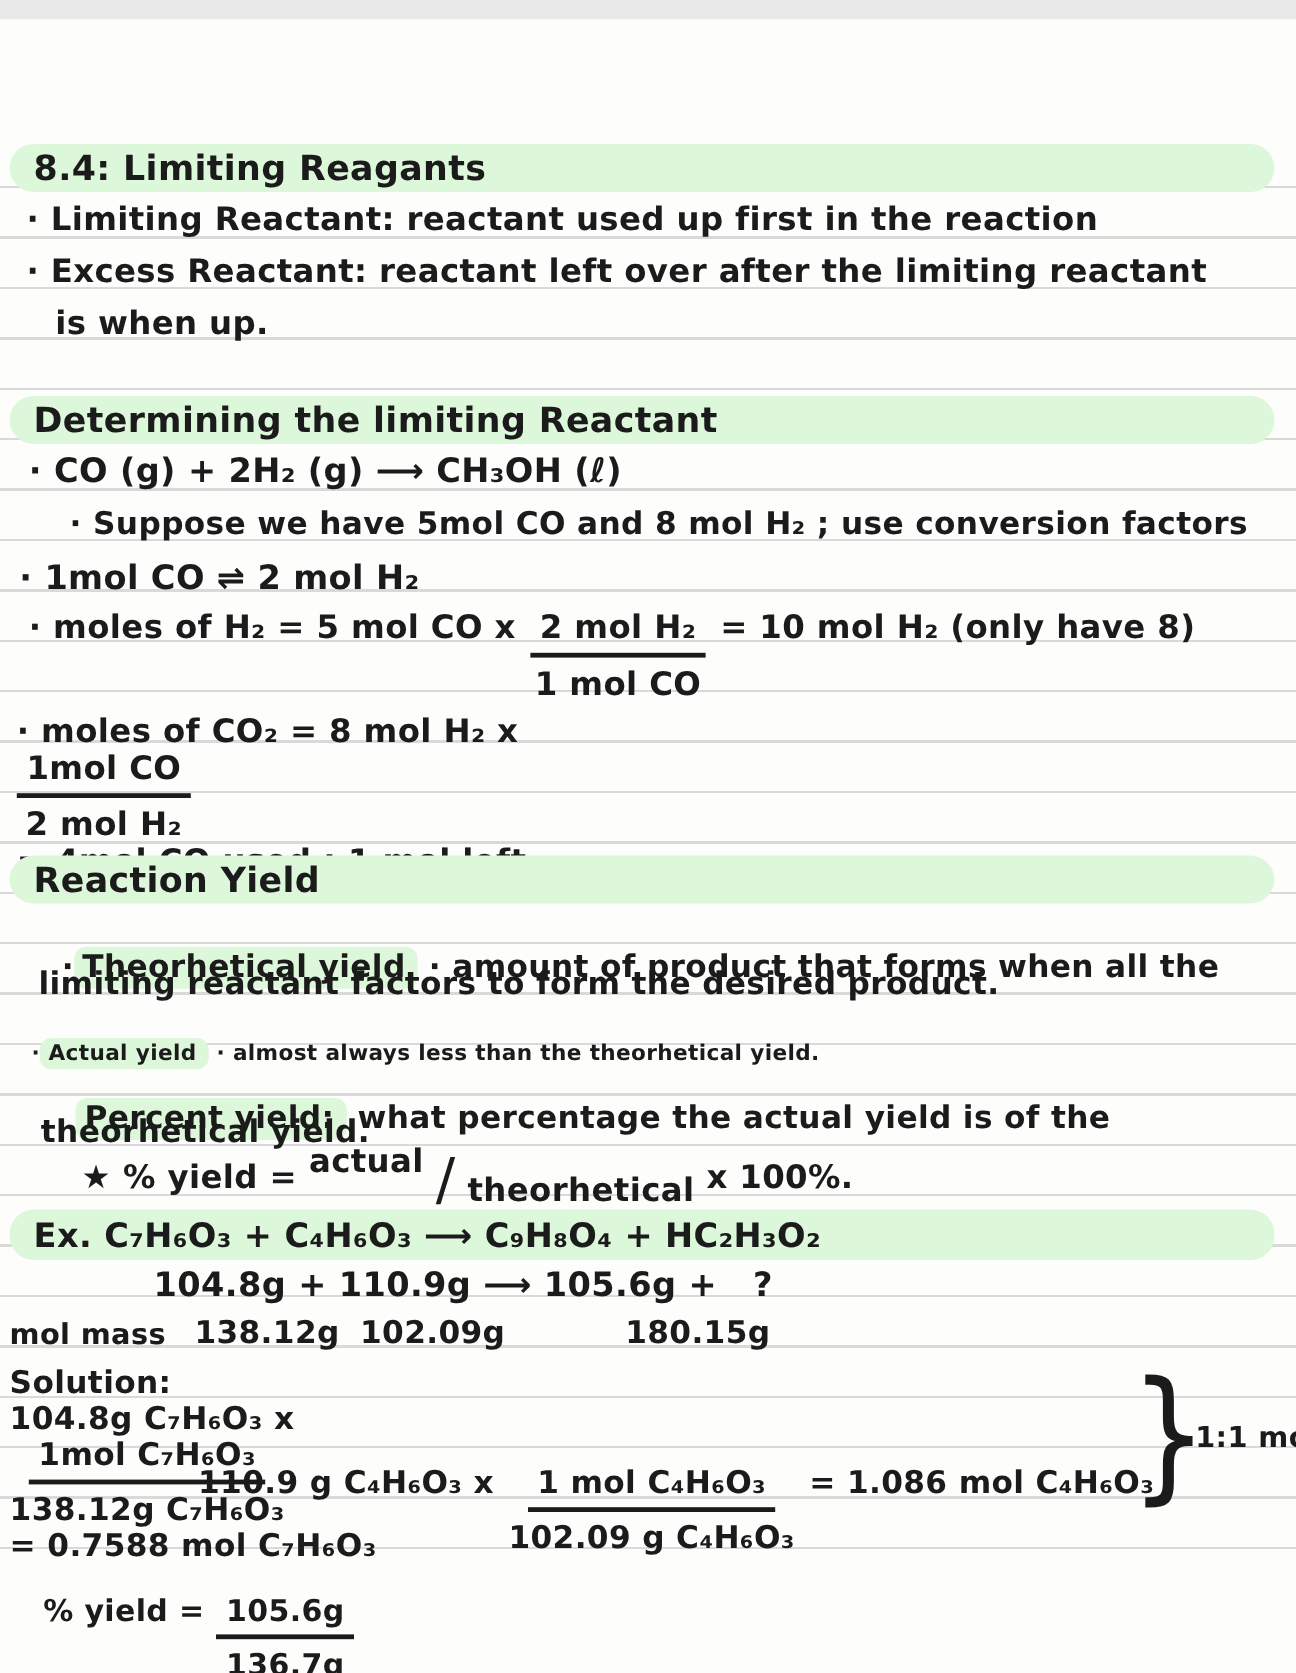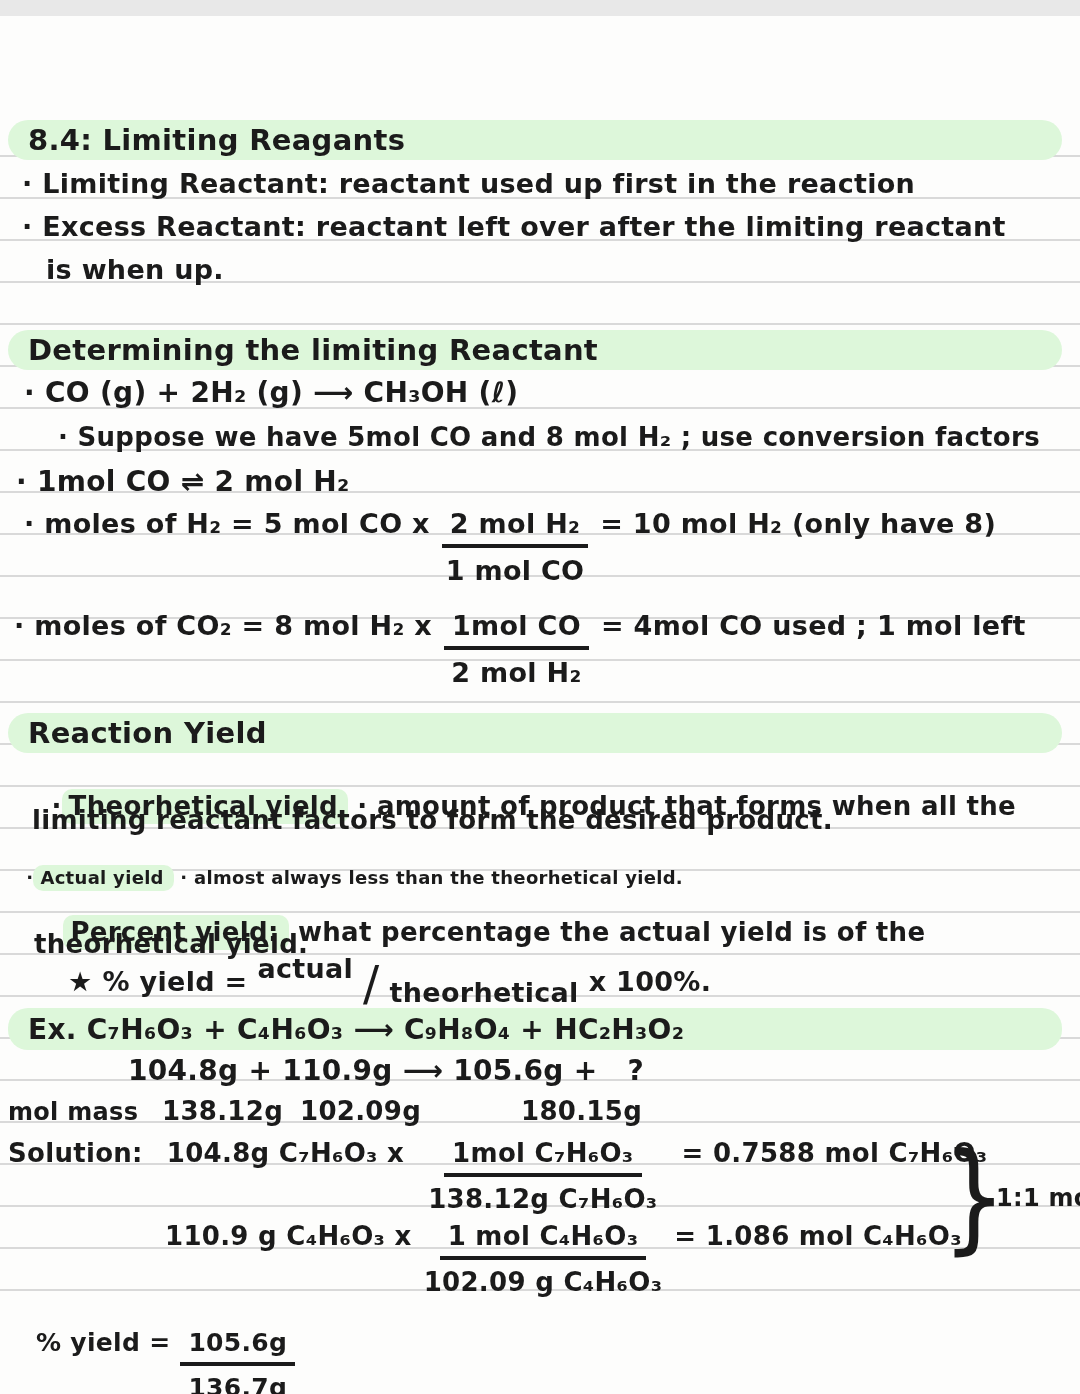--- a/index.html
+++ b/index.html
@@ -63,21 +63,21 @@
 
   <div class="ln calc" style="top:492px;left:24px;">
     <span>· moles of H₂ = 5 mol CO x</span>
     <span class="frac">
       <span class="num">2 mol H₂</span>
       <span class="den">1 mol CO</span>
     </span>
     <span>= 10 mol H₂ (only have 8)</span>
   </div>
 
-  <div class="ln calc" style="top:594px;left:14px;">
+  <div class="ln calc" style="top:578px;left:14px;flex-direction:column;">
     <span>· moles of CO₂ = 8 mol H₂ x</span>
     <span class="frac">
       <span class="num">1mol CO</span>
       <span class="den">2 mol H₂</span>
     </span>
     <span>= 4mol CO used ; 1 mol left</span>
   </div>
 
   <div class="pill" style="top:697px;">
     <span class="pill-t">Reaction Yield</span>
@@ -108,21 +108,21 @@
   </div>
   <div class="ln" style="top:1038px;left:128px;font-size:28px;">104.8g + 110.9g ⟶ 105.6g +   ?</div>
 
   <div>
     <span class="abs" style="top:1082px;left:8px;font-size:24px;">mol mass</span>
     <span class="abs" style="top:1080px;left:162px;font-size:26px;">138.12g</span>
     <span class="abs" style="top:1080px;left:300px;font-size:26px;">102.09g</span>
     <span class="abs" style="top:1080px;left:521px;font-size:26px;">180.15g</span>
   </div>
 
-  <div class="ln calc" style="top:1122px;left:8px;font-size:26px;column-gap:24px;">
+  <div class="ln calc" style="top:1122px;left:8px;font-size:26px;column-gap:5px;flex-direction:column;">
     <span>Solution:</span>
     <span>104.8g C₇H₆O₃ x</span>
     <span class="frac">
       <span class="num">1mol C₇H₆O₃</span>
       <span class="den">138.12g C₇H₆O₃</span>
     </span>
     <span>= 0.7588 mol C₇H₆O₃</span>
   </div>
 
   <div class="ln calc" style="top:1205px;left:165px;font-size:26px;">

